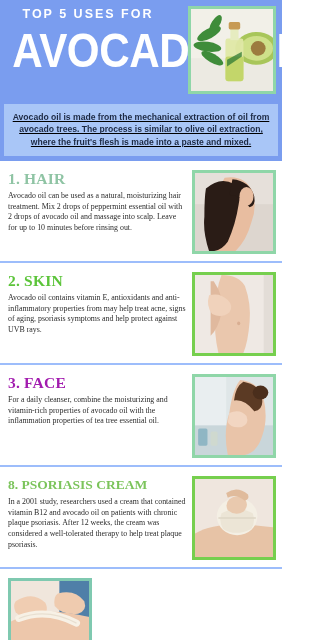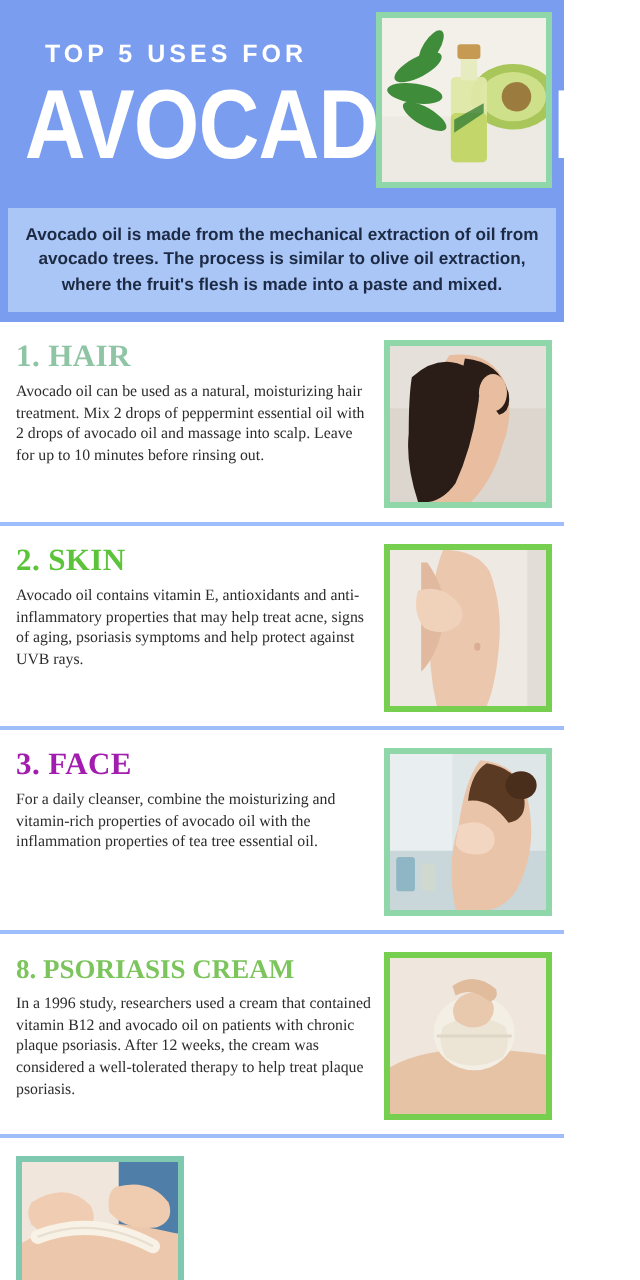--- a/index.html
+++ b/index.html
@@ -14,21 +14,21 @@
   
   .header{
     position:relative;
     height:100px;
     background:#7a9def;
     overflow:hidden;
   }
   .header-text{
     position:absolute;left:0;top:0;width:176px;
     text-align:center;
-    padding-top:20px;
+    padding-top:7px;
   }
   .kicker{
     font-family:"Liberation Sans", sans-serif;
     color:#ffffff;
     font-size:12.5px;
     font-weight:bold;
     letter-spacing:2.0px;
     line-height:14px;
     white-space:nowrap;
   }
@@ -53,20 +53,21 @@
     box-sizing:border-box;
     background:#eef3e4;
     overflow:hidden;
   }
   .hero-photo svg{display:block;width:100%;height:100%;}
 
   
   .intro-wrap{
     background:#7a9def;
     padding:4px 4px 5px 4px;
+    text-decoration:underline;
   }
   .intro{
     background:#a9c6f7;
     padding:7px 8px 8px 8px;
     text-align:center;
   }
   .intro p{
     margin:0;
     font-family:"Liberation Sans", sans-serif;
     font-size:8.6px;
@@ -176,21 +177,21 @@
         <ellipse cx="66" cy="30" rx="9" ry="12" fill="#e8bda0"></ellipse>
       </svg>
     </div>
   </div>
 
   <div class="divider"></div>
 
   <div class="section">
     <div class="sec-body">
       <h2 class="sec-title" style="color:#5cc43a">2. SKIN</h2>
-      <p class="sec-text">Avocado oil contains vitamin E, antioxidants and anti-inflammatory properties that may help treat acne, signs of aging, psoriasis symptoms and help protect against UVB rays.</p>
+      <p class="sec-text">Avocado oil contains vitamin E, antioxidants and anti-inflammatory properties from may help treat acne, signs of aging, psoriasis symptoms and help protect against UVB rays.</p>
     </div>
     <div class="sec-photo bright">
       <svg viewBox="0 0 100 100" preserveAspectRatio="xMidYMid slice">
         <rect width="100" height="100" fill="#efe9e4"></rect>
         <path d="M34 0 q22 0 30 14 q8 22 6 46 q-2 26 -8 40 l-32 0 q-6 -26 -4 -50 q0 -30 8 -50 Z" fill="#eac7ad"></path>
         <path d="M24 8 q14 20 10 40 q-4 20 -14 30 l0 -70 Z" fill="#e0b99e"></path>
         <path d="M18 26 q14 -4 24 6 q8 8 2 16 q-10 8 -22 2 q-8 -10 -4 -24 Z" fill="#f0d2bb"></path>
         <ellipse cx="56" cy="62" rx="2" ry="2.5" fill="#d9ae92"></ellipse>
         <rect x="88" y="0" width="12" height="100" fill="#e3ddd7"></rect>
       </svg>
@@ -217,21 +218,21 @@
         <rect x="20" y="70" width="9" height="18" rx="2" fill="#cfd9cf"></rect>
       </svg>
     </div>
   </div>
 
   <div class="divider"></div>
 
   <div class="section">
     <div class="sec-body">
       <h2 class="sec-title small" style="color:#7cc45c">8. PSORIASIS CREAM</h2>
-      <p class="sec-text">In a 1996 study, researchers used a cream that contained vitamin B12 and avocado oil on patients with chronic plaque psoriasis. After 12 weeks, the cream was considered a well-tolerated therapy to help treat plaque psoriasis.</p>
+      <p class="sec-text">In a 2001 study, researchers used a cream that contained vitamin B12 and avocado oil on patients with chronic plaque psoriasis. After 12 weeks, the cream was considered a well-tolerated therapy to help treat plaque psoriasis.</p>
     </div>
     <div class="sec-photo bright">
       <svg viewBox="0 0 100 100" preserveAspectRatio="xMidYMid slice">
         <rect width="100" height="100" fill="#efe6de"></rect>
         <path d="M0 70 q30 -18 100 -8 l0 38 l-100 0 Z" fill="#e7c3a6"></path>
         <ellipse cx="54" cy="48" rx="26" ry="24" fill="#f4efe4"></ellipse>
         <path d="M34 44 q20 -12 40 0 q4 12 -2 20 q-20 10 -36 0 q-6 -10 -2 -20 Z" fill="#ece5d6"></path>
         <path d="M44 26 q10 -8 20 0 q6 8 -2 16 q-10 6 -20 -2 q-4 -8 2 -14 Z" fill="#e9c9ae"></path>
         <path d="M40 18 q14 -10 28 2 q2 6 -4 8 q-12 -10 -22 -4 Z" fill="#e0bb9c"></path>
         <path d="M30 50 l48 0" stroke="#ded6c6" stroke-width="2" fill="none"></path>

